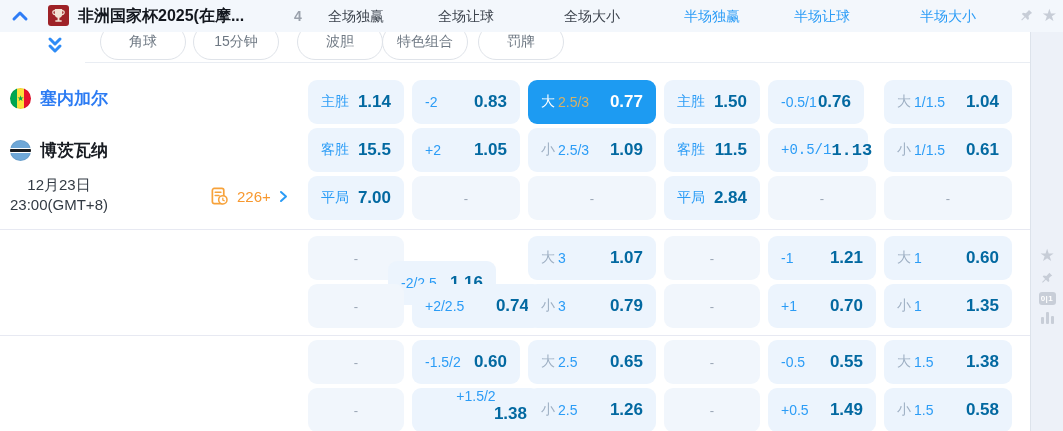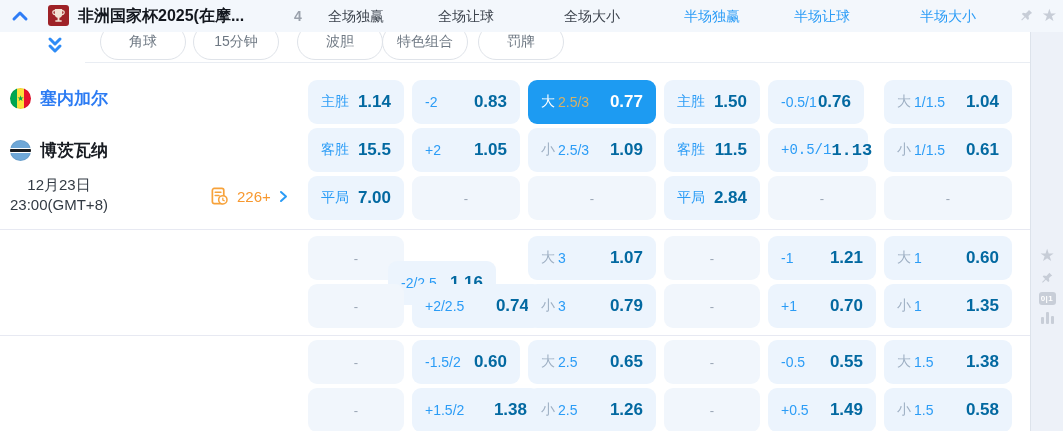--- a/index.html
+++ b/index.html
@@ -257,21 +257,21 @@
       <div class="cell" style="left: 768px; width: 108px; top: 340px;">
         <span class="lbl">-0.5</span>
         <span class="odds">0.55</span>
       </div>
       <div class="cell" style="left: 884px; width: 128px; top: 340px;">
         <span class="pfx">大</span>
         <span class="lbl">1.5</span>
         <span class="odds">1.38</span>
       </div>
       <div class="cell dashc" style="left: 308px; width: 96px; top: 388px;">-</div>
-      <div class="cell" style="left: 412px; width: 128px; top: 388px;">
+      <div class="cell" style="left: 412px; width: 128px; top: 388px; flex-direction: column;">
         <span class="lbl">+1.5/2</span>
         <span class="odds">1.38</span>
       </div>
       <div class="cell" style="left: 528px; width: 128px; top: 388px;">
         <span class="pfx">小</span>
         <span class="lbl">2.5</span>
         <span class="odds">1.26</span>
       </div>
       <div class="cell dashc" style="left: 664px; width: 96px; top: 388px;">-</div>
       <div class="cell" style="left: 768px; width: 108px; top: 388px;">

